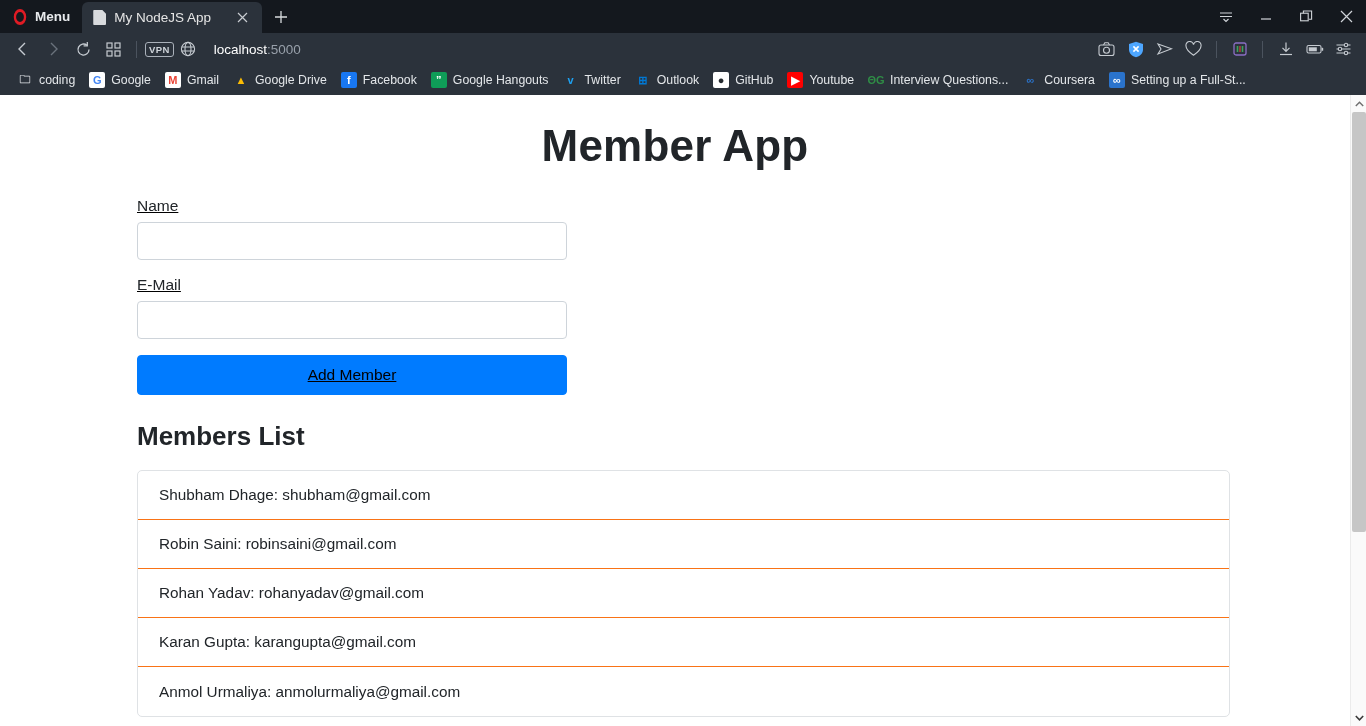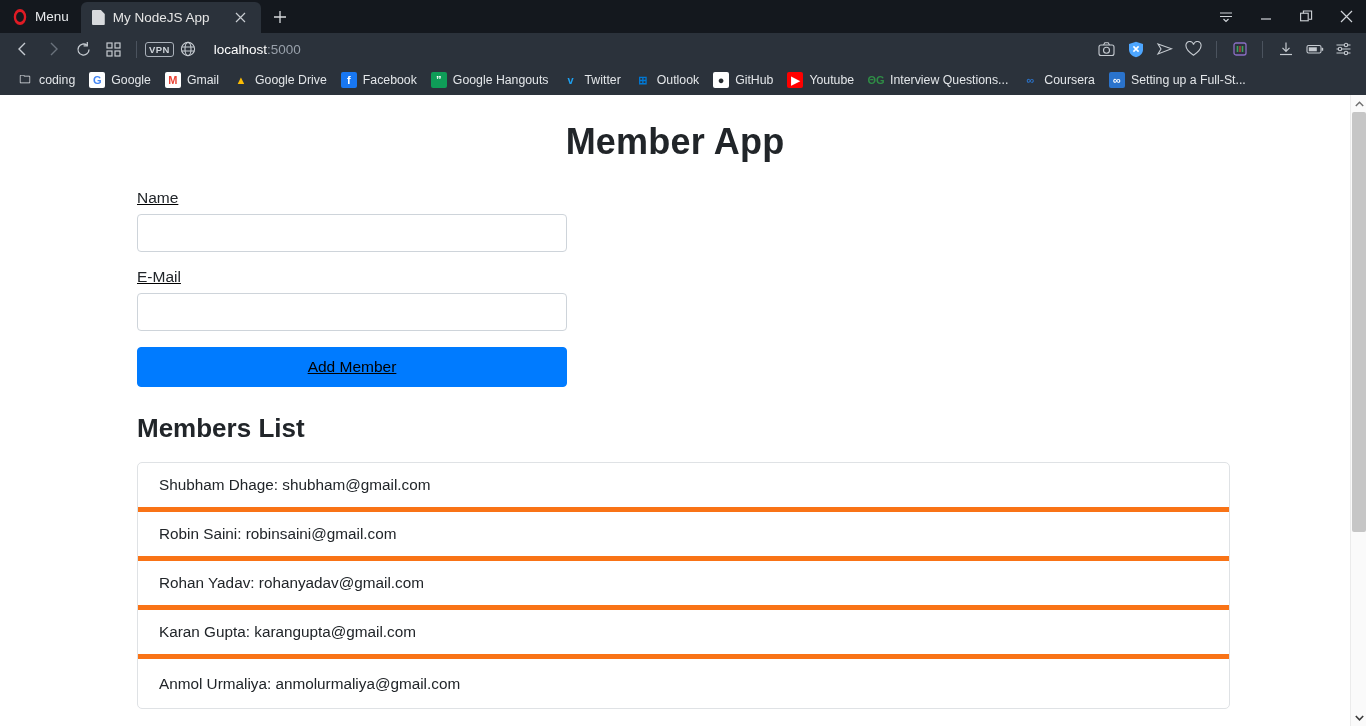--- a/index.html
+++ b/index.html
@@ -15,21 +15,21 @@
   .titlebar {
     height: 33px;
     background: #14181e;
     display: flex;
     align-items: flex-end;
     position: relative;
   }
   .menu-btn {
     display: flex; align-items: center; gap: 7px;
     height: 33px; padding: 0 12px 0 12px;
-    color: #e8eaed; font-size: 13.5px;
+    color: #e8eaed; font-size: 13.5px; font-weight: bold;
   }
   .opera-logo {
     width: 16px; height: 16px; border-radius: 50%;
     border: 3px solid #e01b24;
     transform: scaleX(0.78);
   }
   .tabstrip { display: flex; align-items: flex-end; height: 33px; }
   .tab {
     display: flex; align-items: center; gap: 8px;
     height: 31px; width: 180px;
@@ -135,21 +135,21 @@
     overflow: hidden;
   }
   .page {
     position: absolute; left: 0; top: 0;
     width: 1350px; padding: 0 0 0 0;
   }
   .container { width: 1350px; }
 
   h1.app-title {
     text-align: center;
-    font-size: 36px; font-weight: bold;
+    font-size: 44px; font-weight: bold;
     color: #212529;
     padding-top: 26px;
     letter-spacing: 0.2px;
   }
 
   .form-area { margin-left: 137px; margin-top: 26px; width: 430px; text-decoration: underline; }
   .form-label {
     font-size: 15.5px; color: #212529;
     margin-bottom: 7px; display: block;
   }
@@ -181,21 +181,21 @@
     width: 1093px;
     border: 1px solid #dfe2e5;
     border-radius: 5px;
     background: #ffffff;
   }
   .list-item {
     height: 49px;
     display: flex; align-items: center;
     padding-left: 21px;
     font-size: 15.3px; color: #212529;
-    border-bottom: 5px solid #f97316;
+    border-bottom: 1px solid #f97316;
   }
   .list-item:last-child { border-bottom: none; }
 
   
   .scrollbar {
     position: absolute; right: 0; top: 95px;
     width: 16px; height: 631px;
     background: #fafafa;
     border-left: 1px solid #ebebeb;
   }

